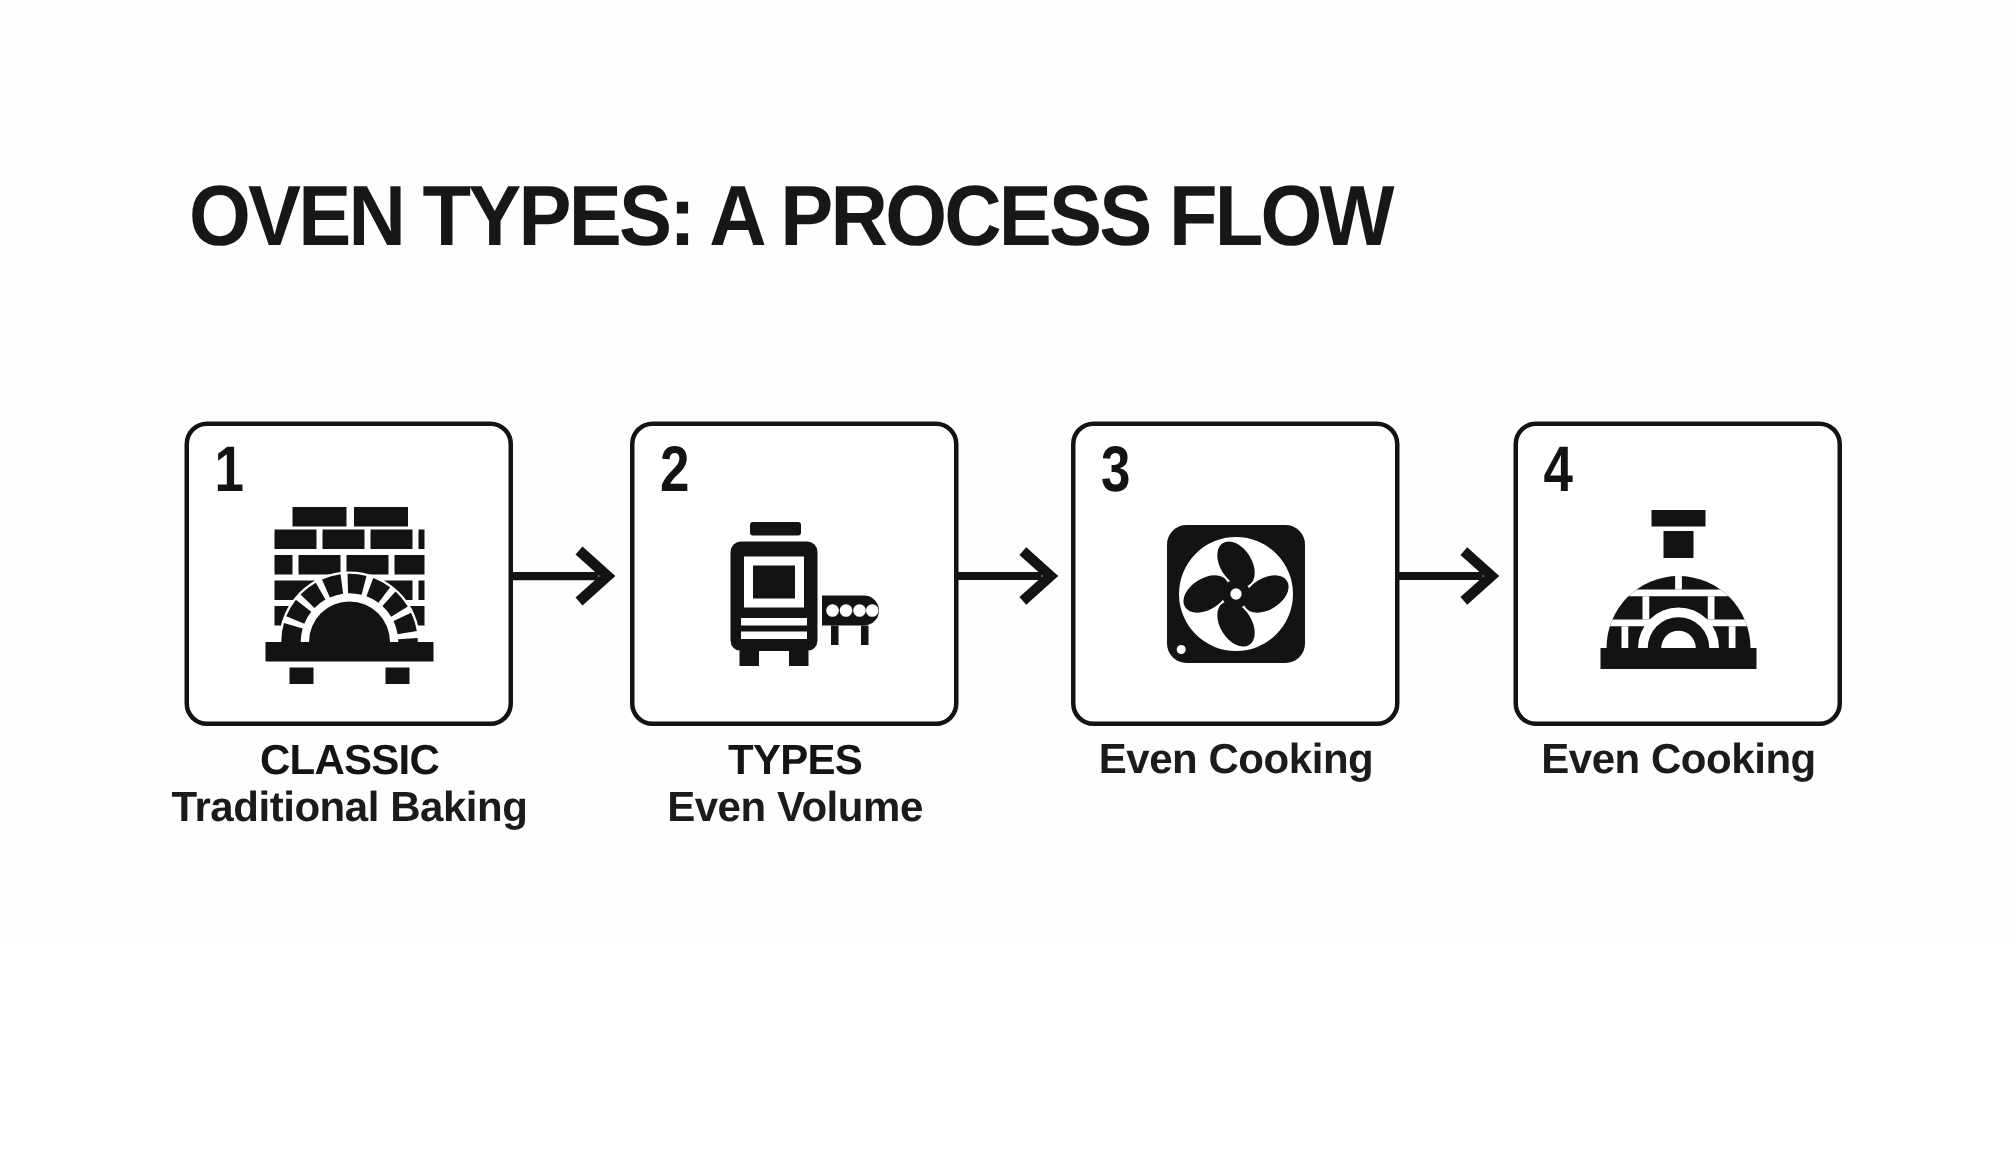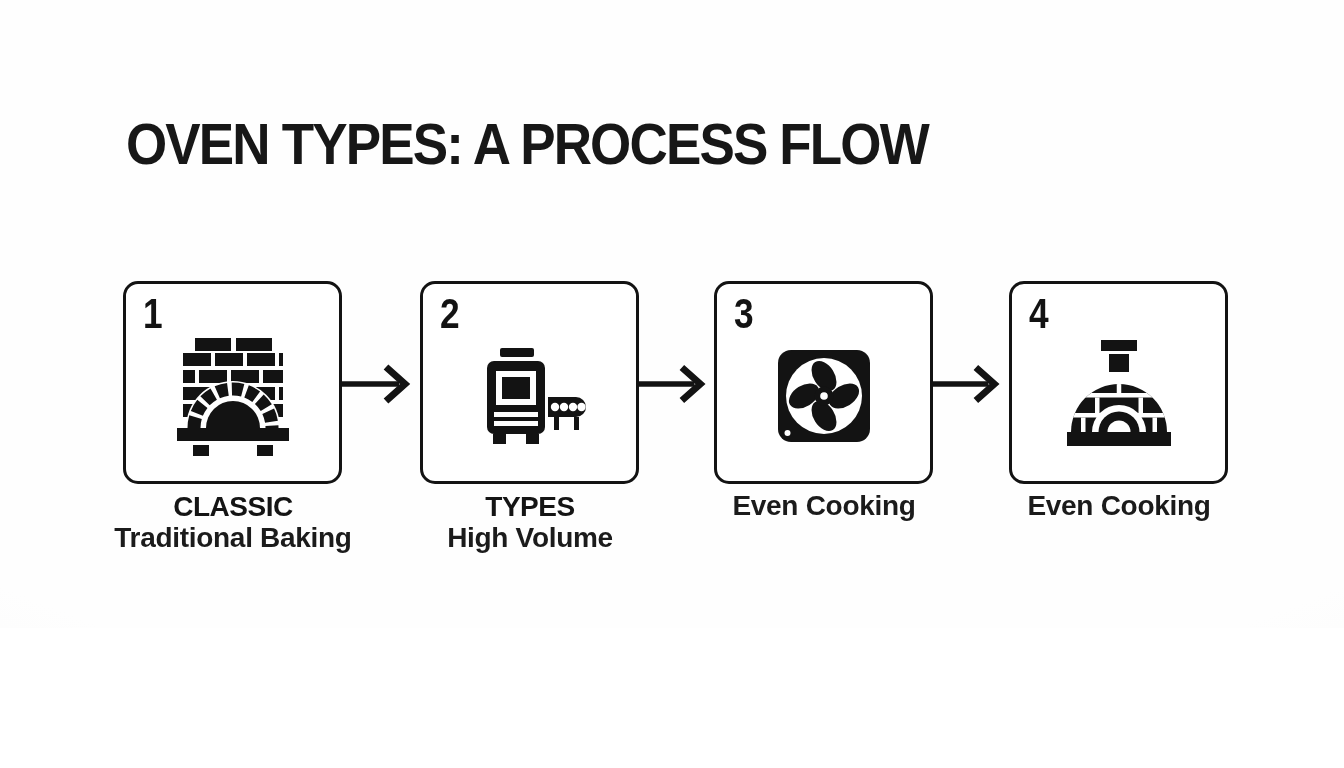--- a/index.html
+++ b/index.html
@@ -242,21 +242,21 @@
       </svg>
     </span>
   </div>
 
   <div class="step-label l1">
     <div class="step-name">CLASSIC</div>
     <div class="step-desc">Traditional Baking</div>
   </div>
   <div class="step-label l2">
     <div class="step-name">TYPES</div>
-    <div class="step-desc">High Volume</div>
+    <div class="step-desc">Even Volume</div>
   </div>
   <div class="step-label l3">
     <div class="step-desc">Even Cooking</div>
   </div>
   <div class="step-label l4">
     <div class="step-desc">Even Cooking</div>
   </div>
 
 </div>
 

